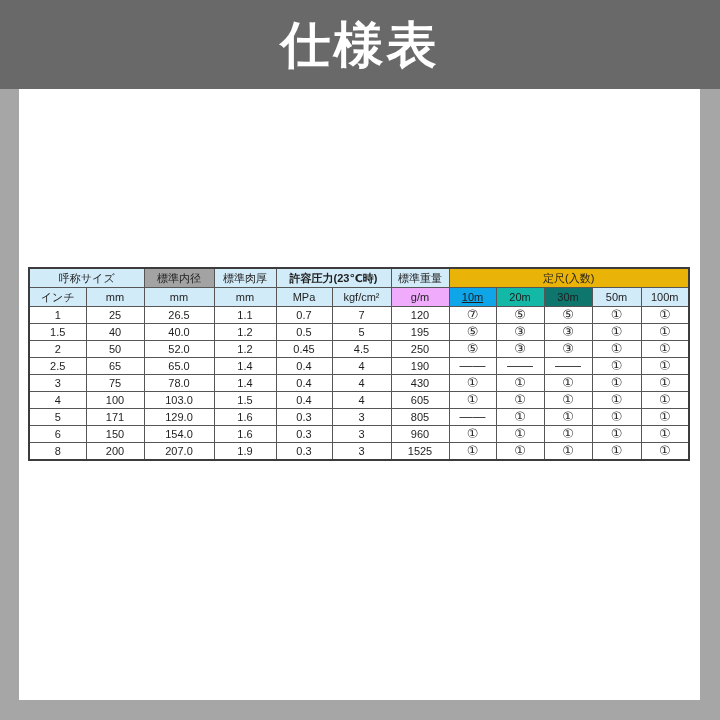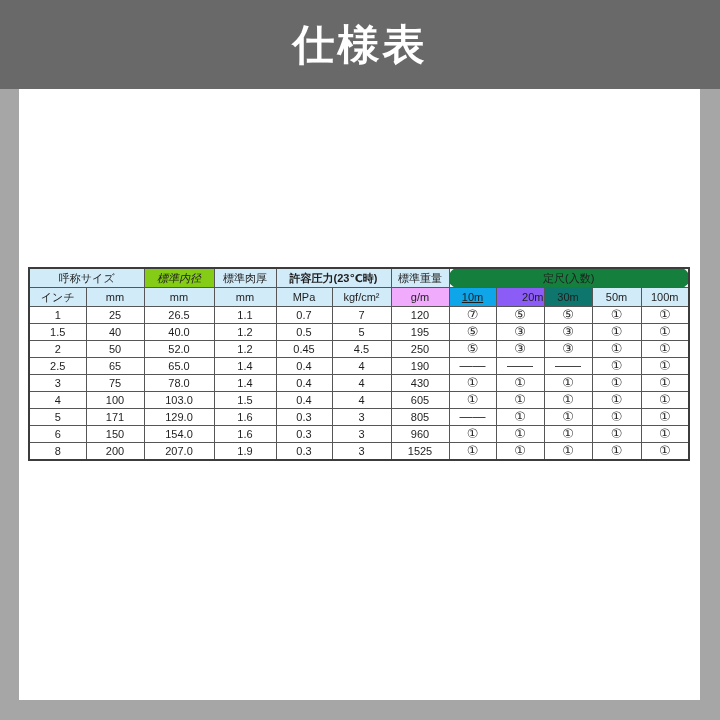--- a/index.html
+++ b/index.html
@@ -22,21 +22,21 @@
     width: 720px;
     height: 89px;
     background: #696969;
     display: flex;
     align-items: center;
     justify-content: center;
   }
   .title-band h1 {
     margin: 0;
     color: #ffffff;
-    font-size: 42px;
+    font-size: 50px;
     font-weight: bold;
     letter-spacing: 3px;
     line-height: 1;
   }
   .panel {
     position: absolute;
     left: 19px;
     top: 89px;
     width: 681px;
     height: 611px;
@@ -97,36 +97,36 @@
           <col style="width: 58px;">
           <col style="width: 47px;">
           <col style="width: 48px;">
           <col style="width: 48px;">
           <col style="width: 49px;">
           <col style="width: 48px;">
         </colgroup>
       <thead>
           <tr>
             <th colspan="2" style="background: rgb(210, 235, 248);">呼称サイズ</th>
-            <th colspan="1" style="background: #84cc16; font-style: italic;">標準内径</th>
+            <th colspan="1" style="background: #a3a3a3;">標準内径</th>
             <th colspan="1" style="background: rgb(210, 235, 248);">標準肉厚</th>
             <th colspan="2" style="background: rgb(210, 235, 248); font-weight: bold;">許容圧力(23℃時)</th>
             <th colspan="1" style="background: rgb(210, 235, 248);">標準重量</th>
-            <th colspan="5" style="background: #15803d; border-radius: 9px;">定尺(入数)</th>
+            <th colspan="5" style="background: #eab308;">定尺(入数)</th>
           </tr>
           <tr>
             <th style="background: rgb(210, 235, 248);">インチ</th>
             <th style="background: rgb(210, 235, 248);">mm</th>
             <th style="background: rgb(210, 235, 248);">mm</th>
             <th style="background: rgb(210, 235, 248);">mm</th>
             <th style="background: rgb(210, 235, 248);">MPa</th>
             <th style="background: rgb(210, 235, 248);">kgf/cm²</th>
             <th style="background: #f0abfc;">g/m</th>
             <th style="background: #0ea5e9; text-decoration: underline;">10m</th>
-            <th style="background: #8b5cf6; text-align: right;">20m</th>
+            <th style="background: #14b8a6;">20m</th>
             <th style="background: #0f766e;">30m</th>
             <th style="background: rgb(210, 235, 248);">50m</th>
             <th style="background: rgb(210, 235, 248);">100m</th>
           </tr>
         </thead>
       <tbody>
           <tr>
             <td>1</td>
             <td>25</td>
             <td>26.5</td>

